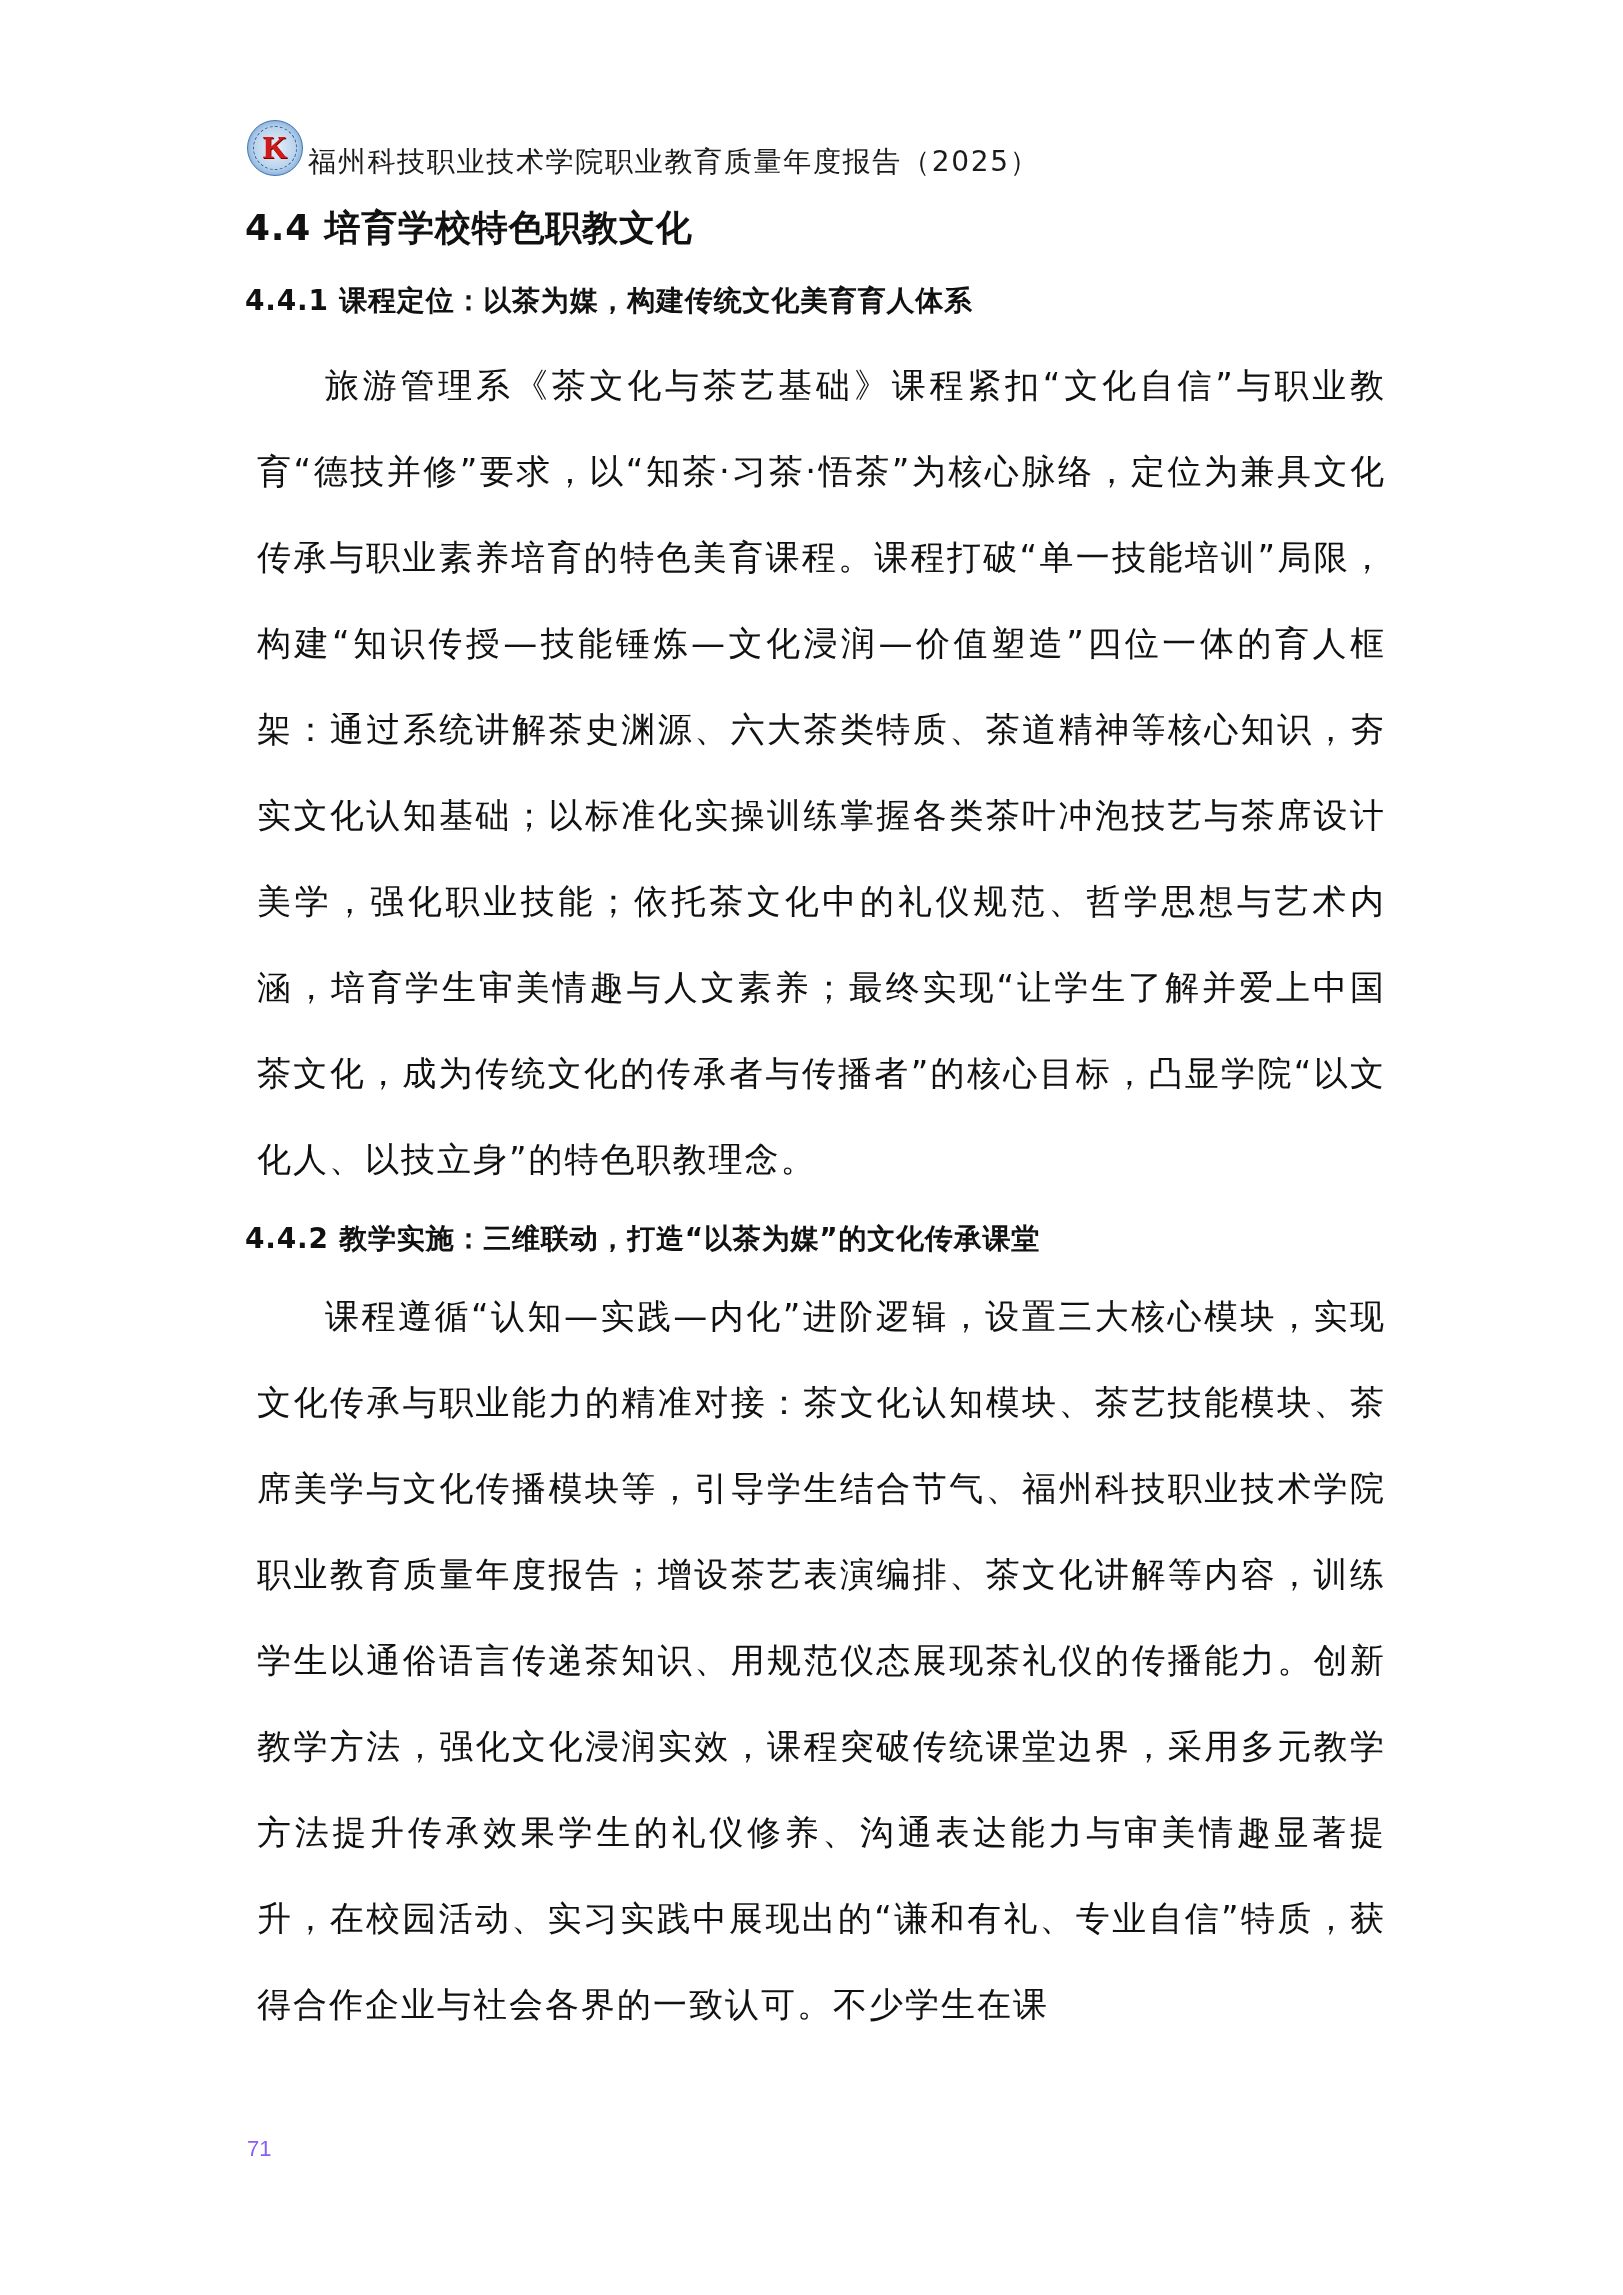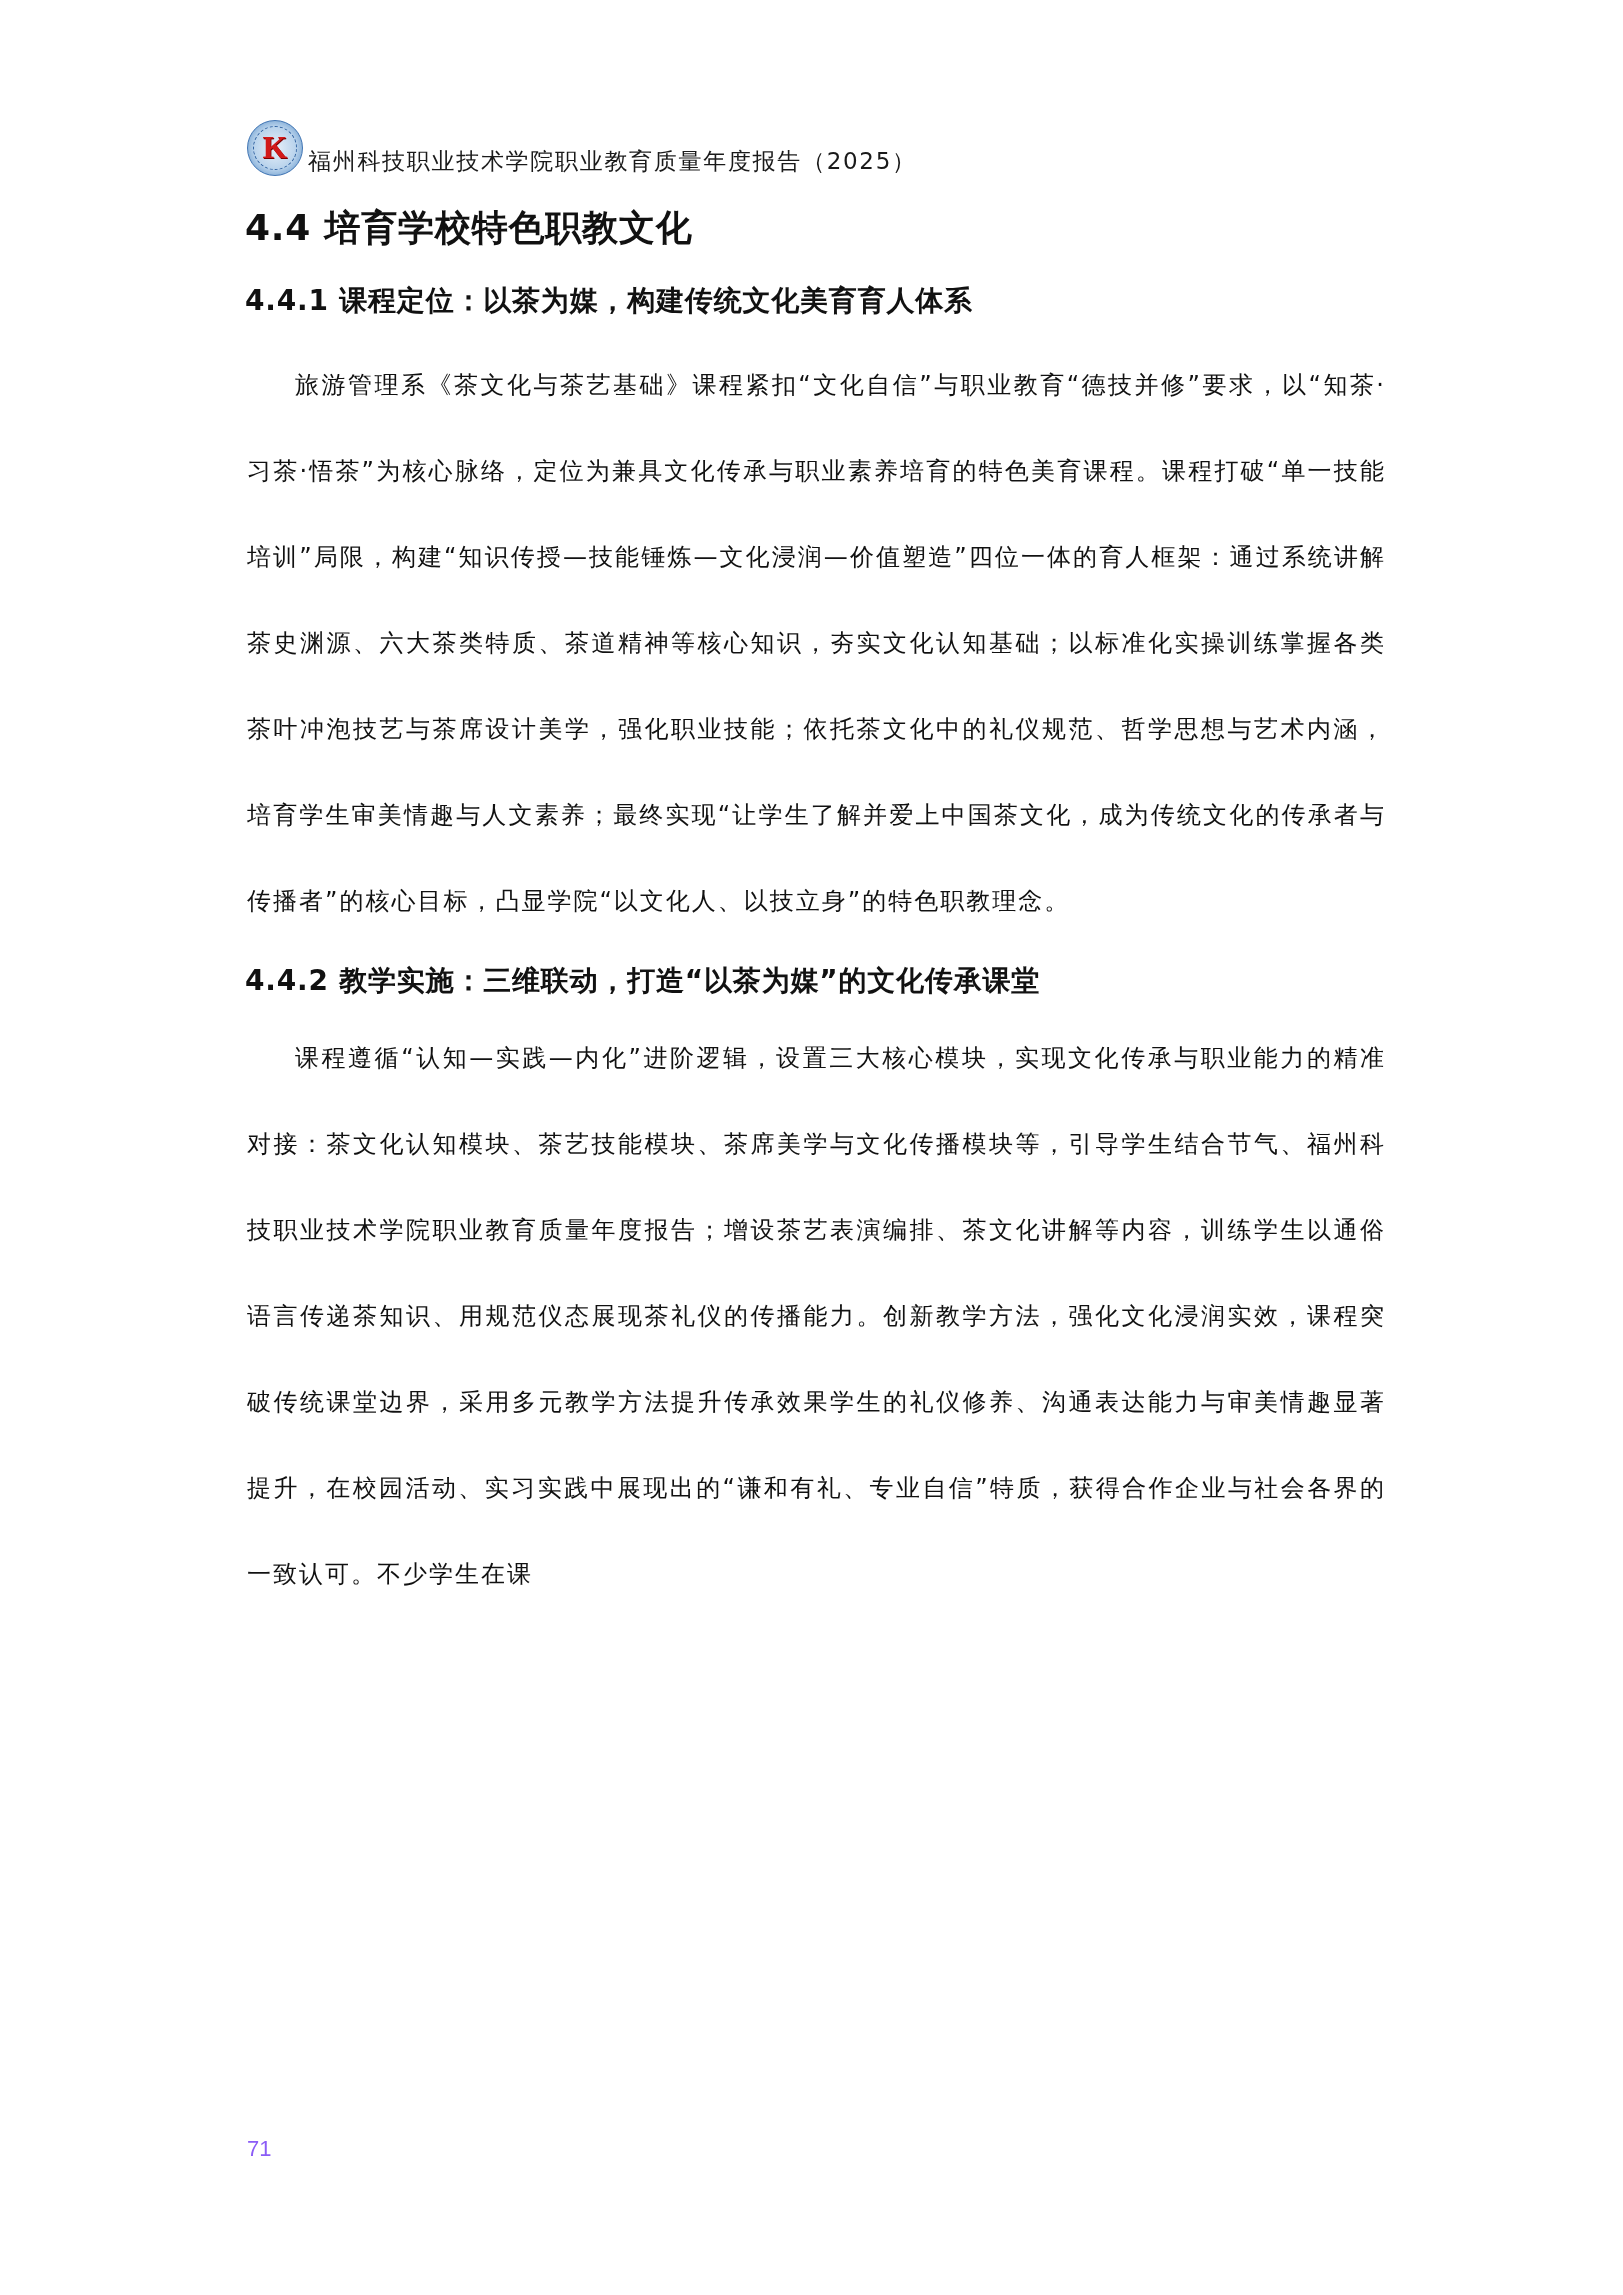--- a/index.html
+++ b/index.html
@@ -20,37 +20,37 @@
       position: absolute; left: 5px; top: 5px; right: 5px; bottom: 5px; border-radius: 50%;
       border: 0.8px dashed #2d5f9e;
     }
     .logo .k {
       position: absolute; left: 0; right: 0; top: 10px; text-align: center;
       font-family: "Liberation Serif", serif; font-weight: bold; font-size: 32px; line-height: 32px;
       color: #d21a1a; text-shadow: 0.8px 0.8px 0 #7a0000;
     }
     .header-title {
       position: absolute; left: 61px; top: 30px;
-      font-family: "DejaVu Sans", sans-serif; font-size: 23px; letter-spacing: 1.7px; line-height: 29px;
+      font-family: "DejaVu Sans", sans-serif; font-size: 28px; letter-spacing: 1.7px; line-height: 29px;
       color: #1a1a1a; white-space: nowrap;
     }
     .content {
       position: absolute; left: 245px; top: 200px; width: 1141px;
     }
     h2.section-title {
       margin: 0; font-size: 36px; line-height: 56px; font-weight: bold;
       font-family: "DejaVu Sans", sans-serif; letter-spacing: 0.8px;
     }
     h3.subsection-title {
       margin: 15px 0 0 0; font-size: 28px; line-height: 59px; font-weight: bold;
       font-family: "DejaVu Sans", sans-serif; letter-spacing: 0.8px;
     }
     h3.subsection-title.second { margin-top: 6.8px; }
     p.para {
-      margin: 12px 0 0 2px; font-size: 24px; line-height: 86px;
+      margin: 12px 0 0 12px; font-size: 34px; line-height: 86px;
       text-align: justify; text-indent: 2em;
       font-family: "DejaVu Sans", sans-serif; letter-spacing: 2px;
     }
     p.para.p2 { margin-top: 5px; }
     .page-number {
       position: absolute; left: 247px; top: 2136px;
       font-family: "Liberation Sans", sans-serif; font-size: 22px; color: #8b5cf6;
     }
   </style>
 </head>

